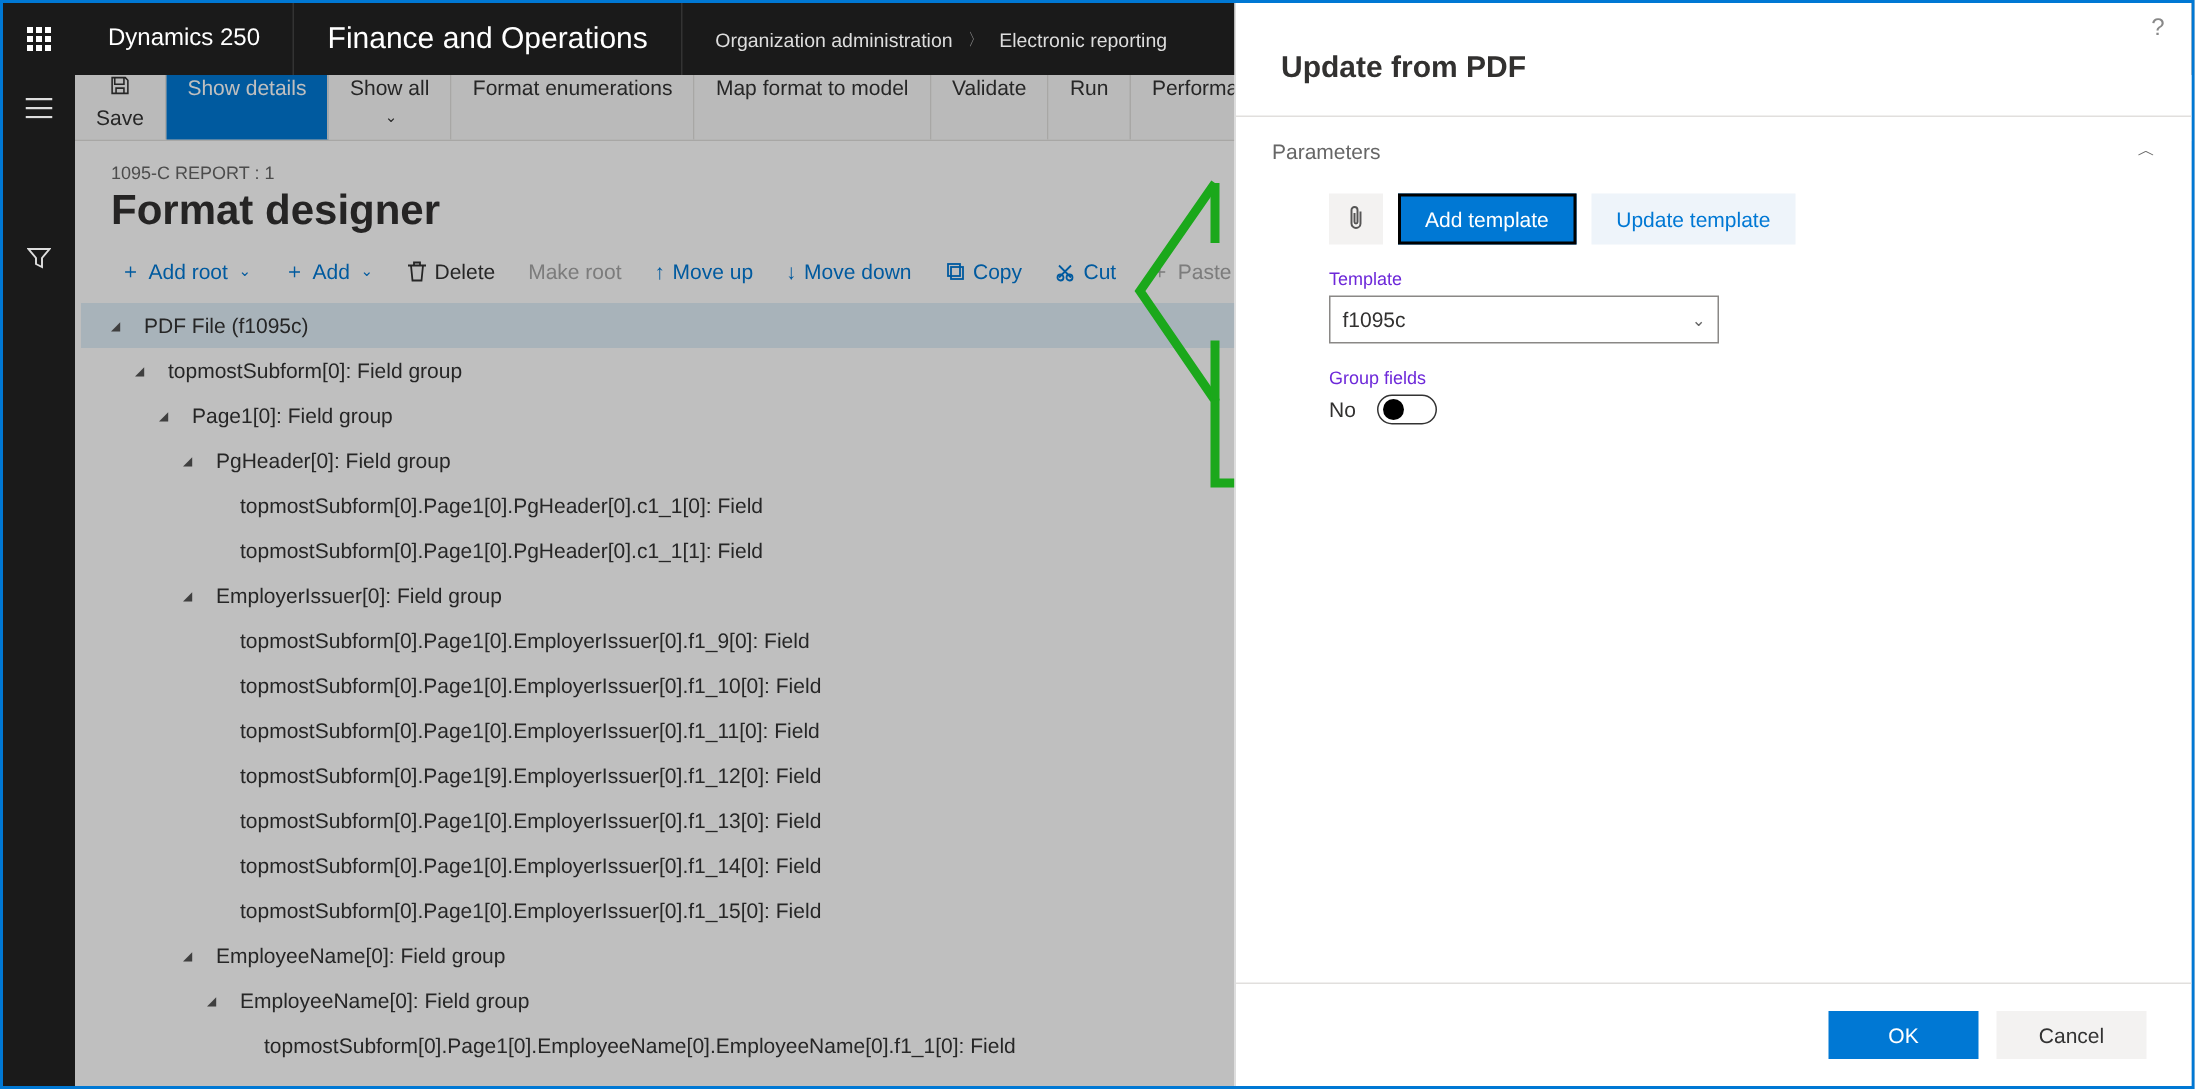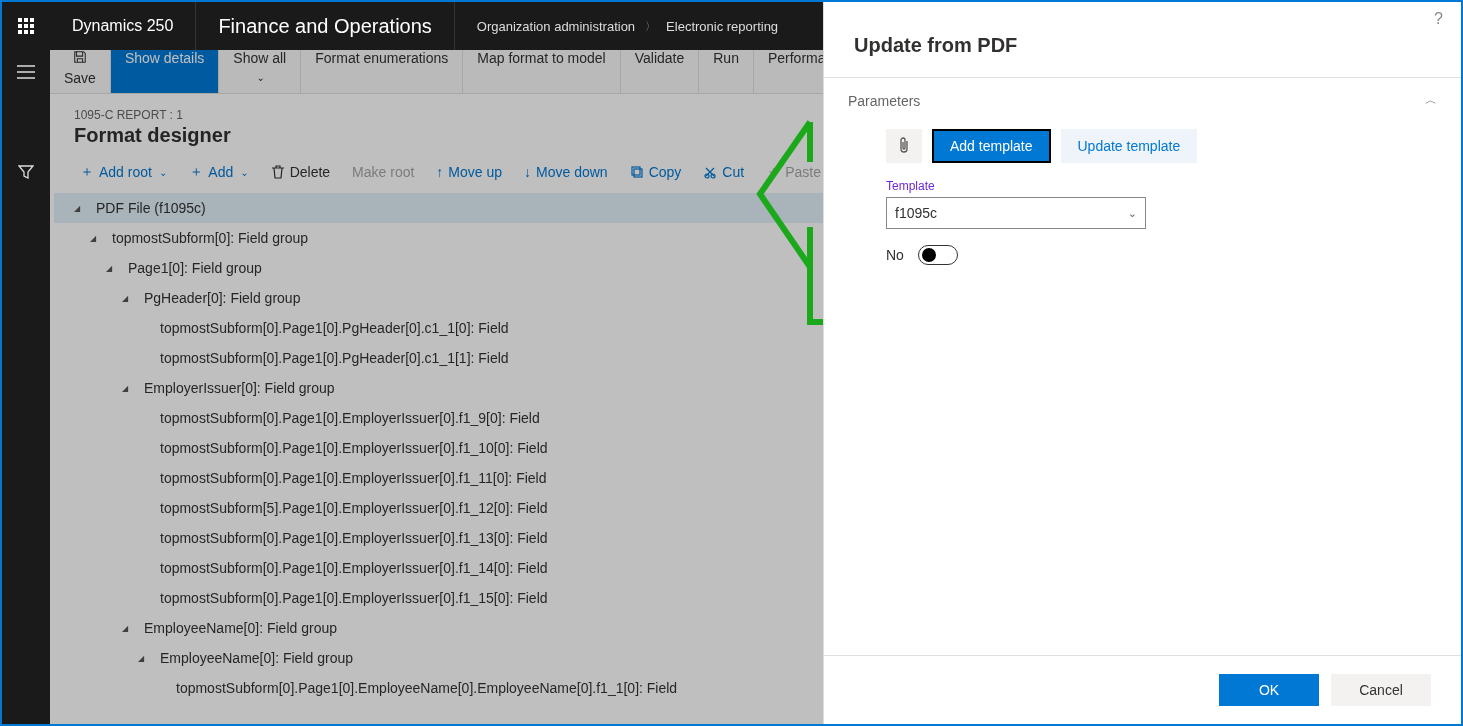--- a/index.html
+++ b/index.html
@@ -28,21 +28,21 @@
 
 .actionbar { height: 44px; border-bottom: 1px solid #e1dfdd; display: flex; align-items: stretch; background: #f8f8f8; }
 .ab-btn { display: flex; align-items: center; gap: 6px; padding: 0 14px; font-size: 14px; color: #333; cursor: pointer; border-right: 1px solid #e1dfdd; background: #f8f8f8; flex-direction: column; }
 .ab-btn.primary { background: #0078d4; color: #fff; }
 .ab-btn svg { width: 14px; height: 14px; }
 .chev { font-size: 10px; margin-left: 2px; }
 
 
 .pagehdr { padding: 14px 24px 6px 24px; }
 .pagehdr .context { font-size: 12px; color: #666; margin-bottom: 2px; }
-.pagehdr h1 { font-size: 20px; font-weight: 600; }
+.pagehdr h1 { font-size: 28px; font-weight: 600; }
 
 
 .toolrow { display: flex; align-items: center; gap: 2px; padding: 6px 20px 8px 20px; color: #0078d4; font-size: 14px; }
 .tool { display: flex; align-items: center; gap: 5px; padding: 4px 10px; cursor: pointer; }
 .tool.disabled { color: #a6a6a6; cursor: default; }
 .tool.delete { color: #333; }
 .tool svg { width: 14px; height: 14px; }
 
 
 .tree { flex: 1; overflow: auto; padding: 0 0 0 4px; color: #333; }
@@ -250,21 +250,21 @@
           <div class="tree-row" style="padding-left: 84px;">
             <span class="nocaret"></span>
             <span class="tl" style="margin-left: 8px;">topmostSubform[0].Page1[0].EmployerIssuer[0].f1_10[0]: Field</span>
           </div>
           <div class="tree-row" style="padding-left: 84px;">
             <span class="nocaret"></span>
             <span class="tl" style="margin-left: 8px;">topmostSubform[0].Page1[0].EmployerIssuer[0].f1_11[0]: Field</span>
           </div>
           <div class="tree-row" style="padding-left: 84px;">
             <span class="nocaret"></span>
-            <span class="tl" style="margin-left: 8px;">topmostSubform[5].Page1[0].EmployerIssuer[0].f1_12[0]: Field</span>
+            <span class="tl" style="margin-left: 8px;">topmostSubform[0].Page1[9].EmployerIssuer[0].f1_12[0]: Field</span>
           </div>
           <div class="tree-row" style="padding-left: 84px;">
             <span class="nocaret"></span>
             <span class="tl" style="margin-left: 8px;">topmostSubform[0].Page1[0].EmployerIssuer[0].f1_13[0]: Field</span>
           </div>
           <div class="tree-row" style="padding-left: 84px;">
             <span class="nocaret"></span>
             <span class="tl" style="margin-left: 8px;">topmostSubform[0].Page1[0].EmployerIssuer[0].f1_14[0]: Field</span>
           </div>
           <div class="tree-row" style="padding-left: 84px;">
@@ -322,20 +322,21 @@
       </div>
     </div>
     <div class="field">
       <label class="field-label">Template</label>
       <div class="select">
         <span>f1095c</span>
         <span style="font-size:11px;color:#666;">⌄</span>
       </div>
     </div>
     <div class="field">
+      <label class="field-label">Group fields</label>
       <div class="toggle-row">
         <span>No</span>
         <div class="toggle">
           <div class="toggle-knob"></div>
         </div>
       </div>
     </div>
   </div>
   <div class="panel-footer">
     <div class="dlg-btn primary">

